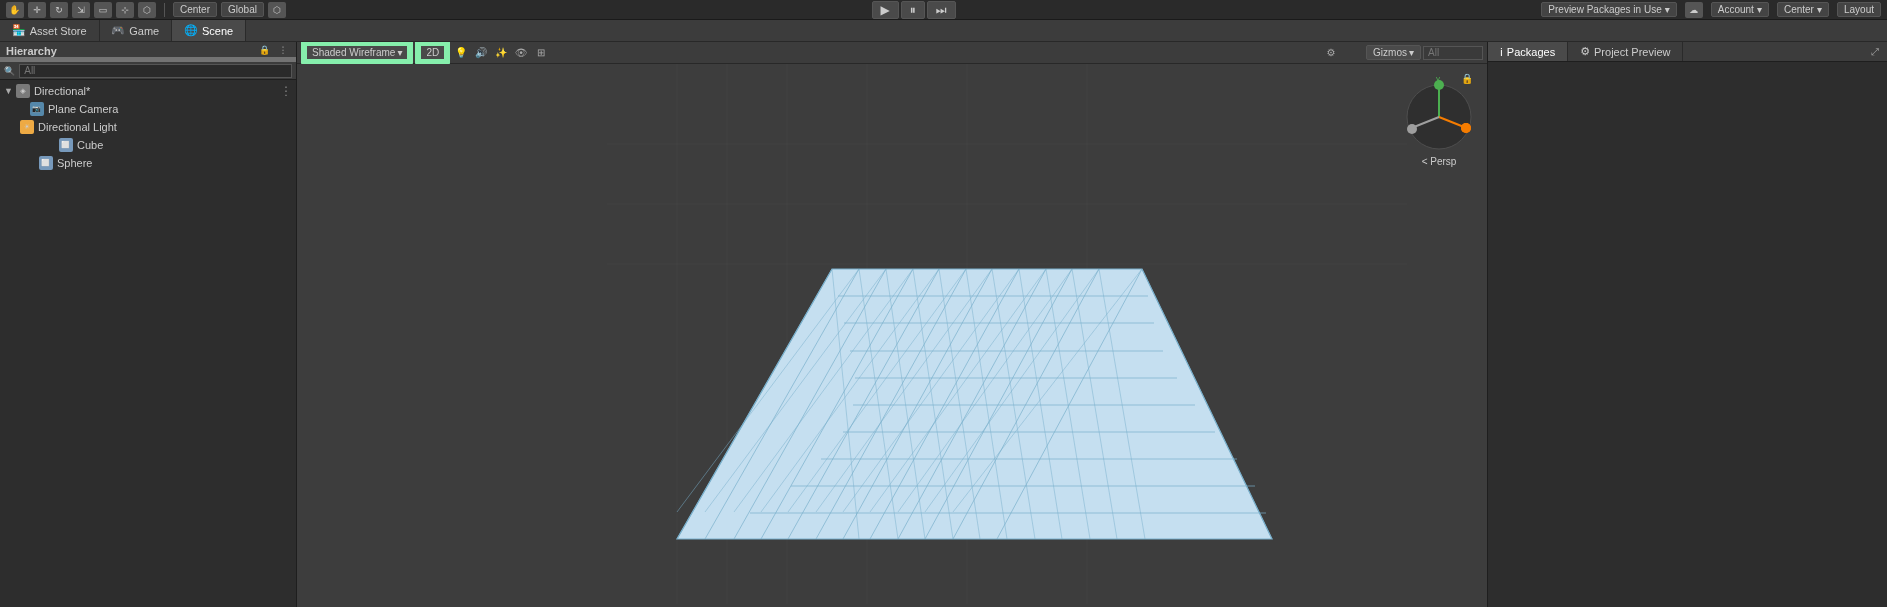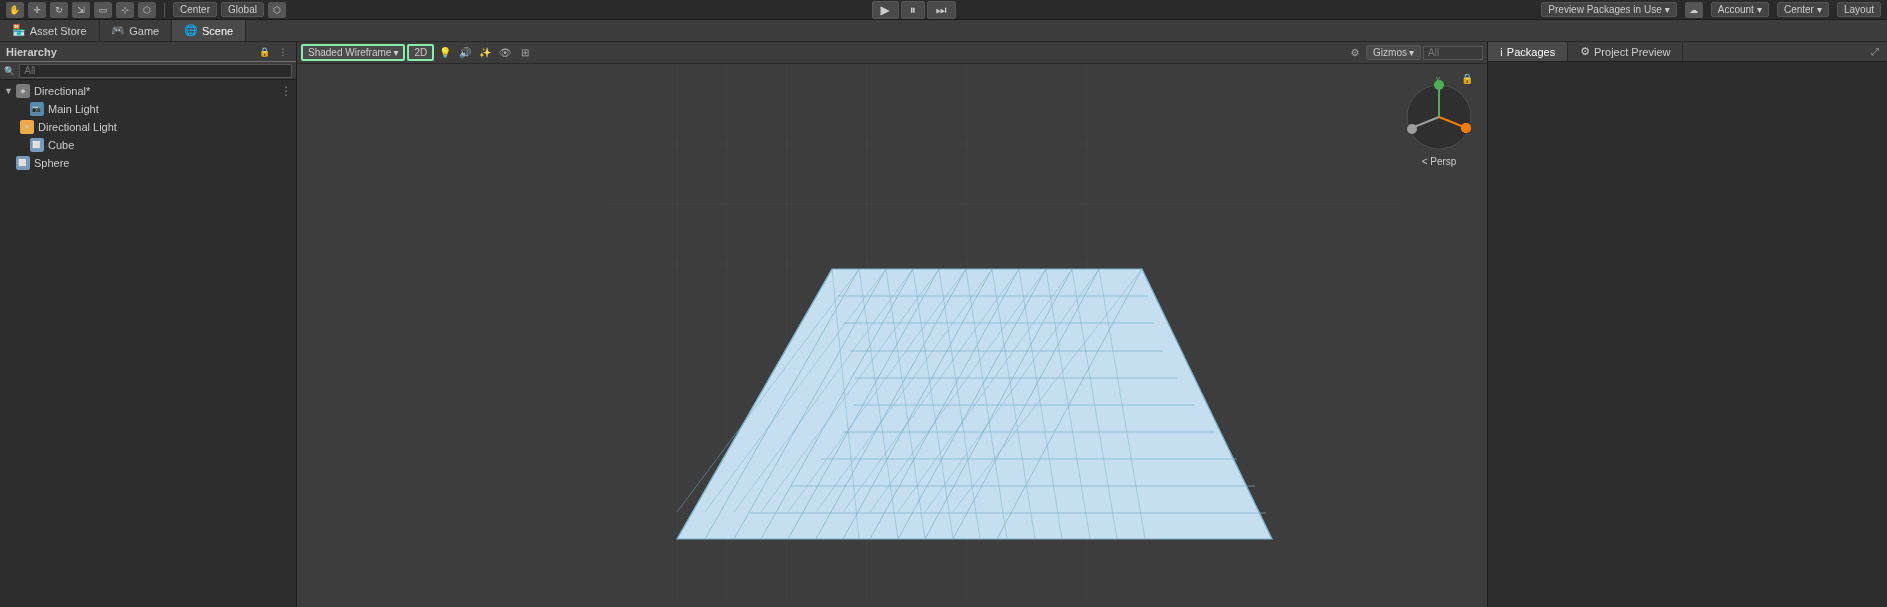--- a/index.html
+++ b/index.html
@@ -119,23 +119,23 @@
       background: #2d2d2d;
       display: flex;
       flex-direction: column;
       border-right: 1px solid #1e1e1e;
       flex-shrink: 0;
     }
     .panel-header {
       height: 20px;
       background: #3c3c3c;
       display: flex;
-      align-items: center;
+      align-items: flex-end;
       padding: 0 6px;
-      border-bottom: 1px solid #737373;
+      border-bottom: 5px solid #737373;
       justify-content: space-between;
     }
     .panel-title {
       font-size: 11px;
       color: #ccc;
       font-weight: bold;
     }
     .panel-icons {
       display: flex;
       gap: 4px;
@@ -224,21 +224,21 @@
       background: #3c3c3c;
       display: flex;
       align-items: center;
       padding: 0 4px;
       gap: 2px;
       border-bottom: 1px solid #282828;
       flex-shrink: 0;
     }
     .scene-dropdown {
       background: #4a4a4a;
-      border: 2px solid #86efac;
+      border: 6px solid #86efac;
       color: #ccc;
       font-size: 10px;
       padding: 1px 5px;
       cursor: pointer;
       border-radius: 2px;
       display: flex;
       align-items: center;
       gap: 2px;
       justify-content: center;
     }
@@ -258,20 +258,21 @@
       background: #4a4a4a;
       border: 1px solid #555;
       color: #ccc;
       font-size: 10px;
       padding: 1px 6px;
       cursor: pointer;
       border-radius: 2px;
       display: flex;
       align-items: center;
       gap: 2px;
+      margin-left: 24px;
     }
     .scene-search {
       background: #3a3a3a;
       border: 1px solid #555;
       color: #ccc;
       font-size: 10px;
       padding: 1px 4px;
       width: 60px;
       height: 14px;
       outline: none;
@@ -428,36 +429,36 @@
       <div class="tree-item">
         <span class="arrow">▼</span>
         <span class="obj-icon" style="background:#7a7a7a;">◈</span>
         <span>Directional*</span>
         <span class="three-dots">⋮</span>
       </div>
 
       <div class="tree-item" style="padding-left:18px;">
         <span class="arrow" style="width:10px;"></span>
         <span class="obj-icon camera">📷</span>
-        <span>Main Light</span>
+        <span>Plane Camera</span>
       </div>
 
       <div class="tree-item" style="padding-left:8px;">
         <span class="arrow" style="width:10px;"></span>
         <span class="obj-icon light">☀</span>
         <span>Directional Light</span>
       </div>
 
-      <div class="tree-item" style="padding-left:18px;">
+      <div class="tree-item" style="padding-left:18px;margin-left:29px;">
         <span class="arrow" style="width:10px;"></span>
         <span class="obj-icon cube">⬜</span>
         <span>Cube</span>
       </div>
 
-      <div class="tree-item" style="padding-left:4px;">
+      <div class="tree-item" style="padding-left:27px;">
         <span class="arrow" style="width:10px;"></span>
         <span class="obj-icon sphere">⬜</span>
         <span>Sphere</span>
       </div>
 
     </div>
   </div>
 
   <div class="scene-view">
 

